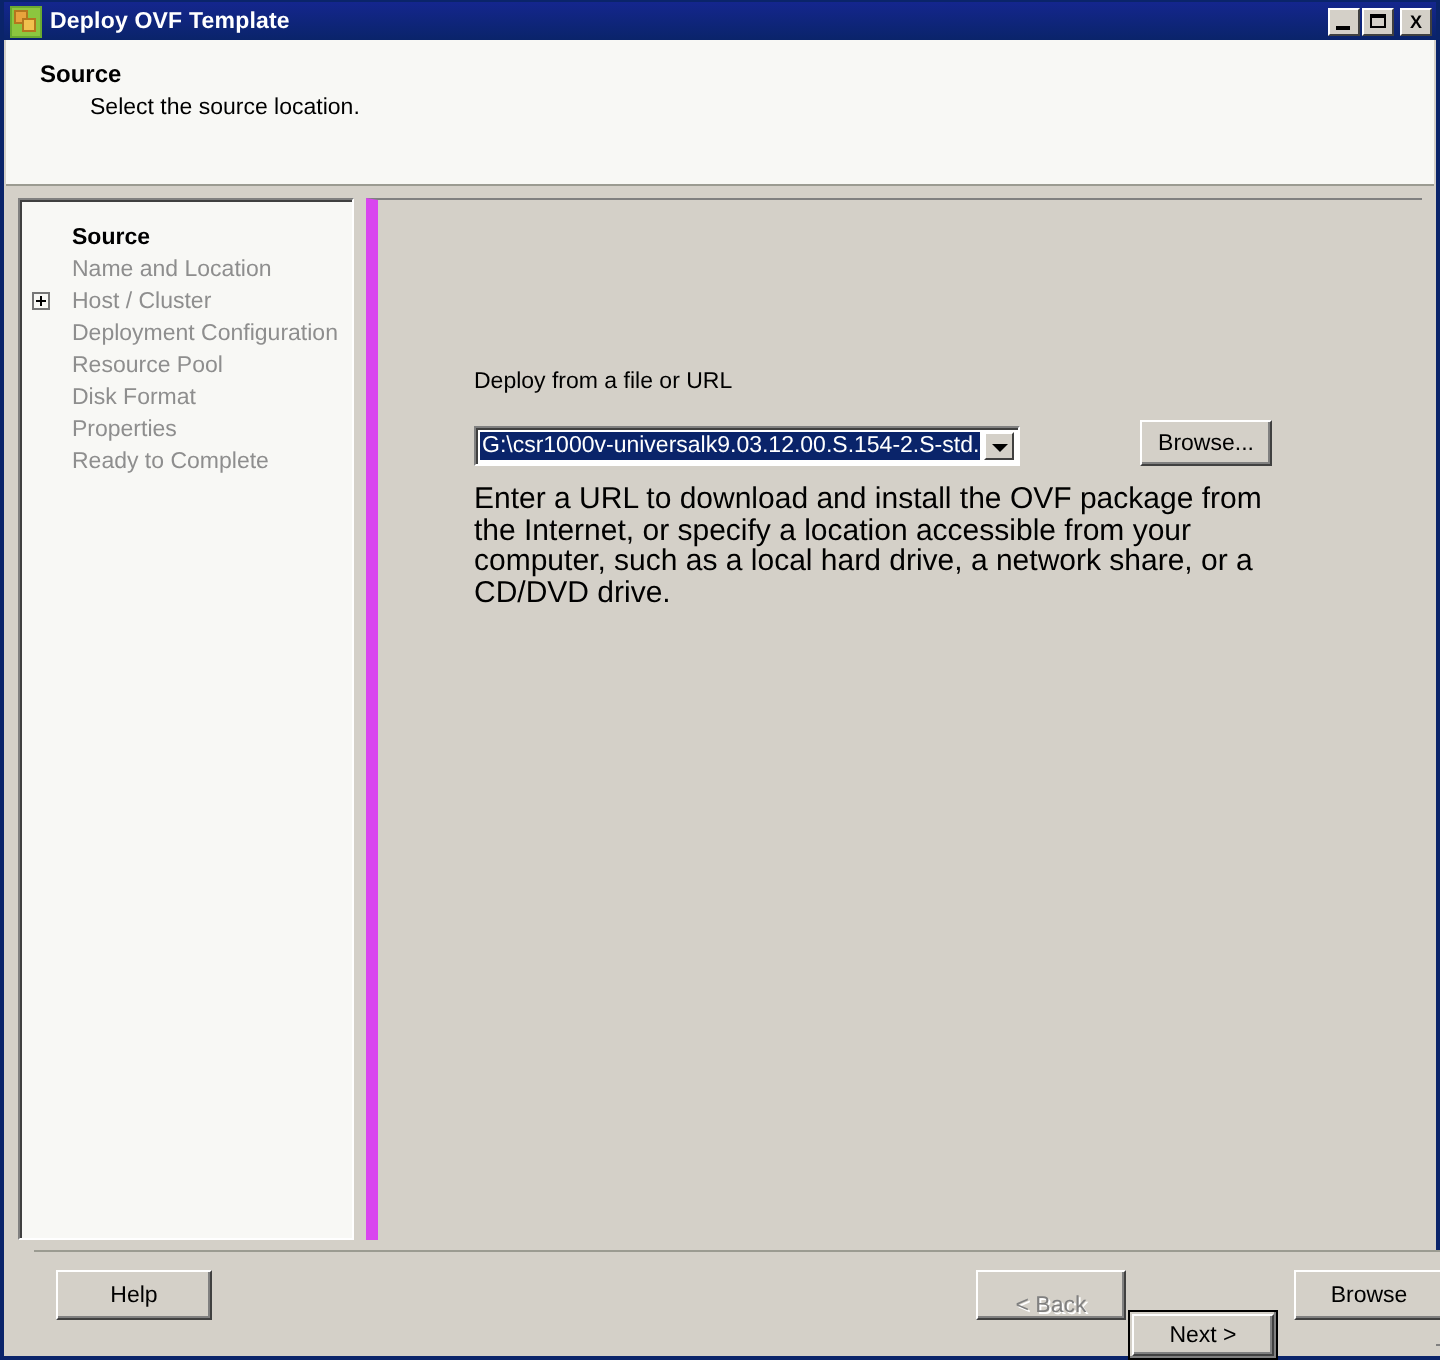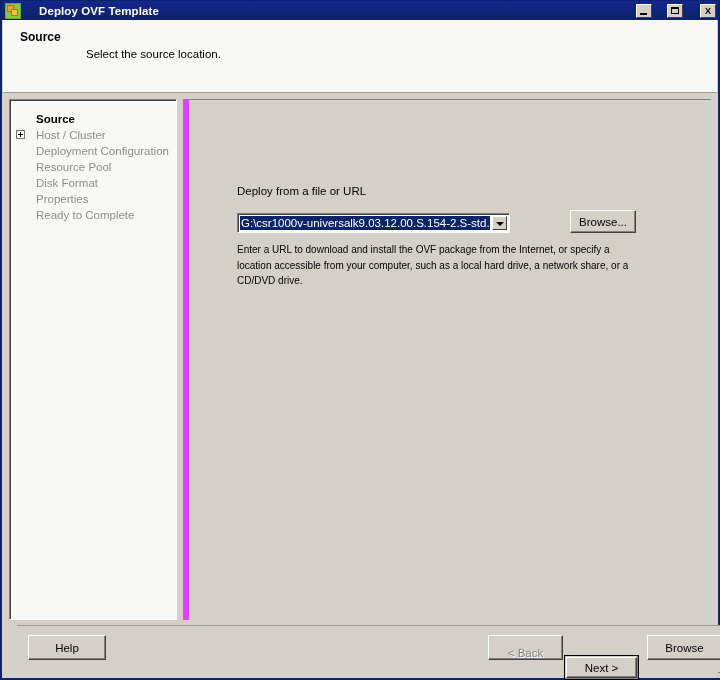--- a/index.html
+++ b/index.html
@@ -34,21 +34,20 @@
   #titlebar {
     position: absolute;
     left: 0; top: 0;
     width: 100%;
     height: 19px;
     background: linear-gradient(to bottom, #14268e 0%, #0a246a 100%);
     display: flex;
     align-items: center;
     padding: 0 2px;
     box-sizing: border-box;
-    gap: 14px;
   }
   #title-icon {
     width: 16px; height: 16px;
     flex: 0 0 16px;
     margin: 0 4px 0 1px;
     position: relative;
   }
   #title-text {
     color: #ffffff;
     font-size: 11.5px;
@@ -111,21 +110,20 @@
     left: 17px; top: 10px;
     font-size: 12px;
     font-weight: bold;
     color: #000;
   }
   #header-sub {
     position: absolute;
     left: 42px; top: 28px;
     font-size: 11.5px;
     color: #000;
-    margin-left: 41px;
   }
 
   
   #body-area {
     position: absolute;
     left: 1px; top: 93px;
     width: 714px;
     height: 531px;
     background: #d4d0c8;
   }
@@ -288,21 +286,21 @@
 
   #btn-browse {
     left: 381px; top: 110px;
     width: 66px; height: 23px;
   }
 
   #help-text {
     position: absolute;
     left: 48px; top: 142px;
     width: 400px;
-    font-size: 10px;
+    font-size: 15px;
     line-height: 15.5px;
     color: #000;
   }
 
   
   #footer {
     position: absolute;
     left: 15px; top: 624px;
     width: 714px;
     height: 53px;
@@ -358,20 +356,23 @@
     <div id="header-sub">Select the source location.</div>
   </div>
 
   <div id="body-area">
 
     <div id="nav-panel">
       <div class="nav-item first current">
         <span>Source</span>
       </div>
       <div class="nav-item disabled">
+        <span>Name and Location</span>
+      </div>
+      <div class="nav-item disabled">
         <span class="expander">
             <i class="h"></i>
             <i class="v"></i>
           </span>
         <span>Host / Cluster</span>
       </div>
       <div class="nav-item disabled">
         <span>Deployment Configuration</span>
       </div>
       <div class="nav-item disabled">

